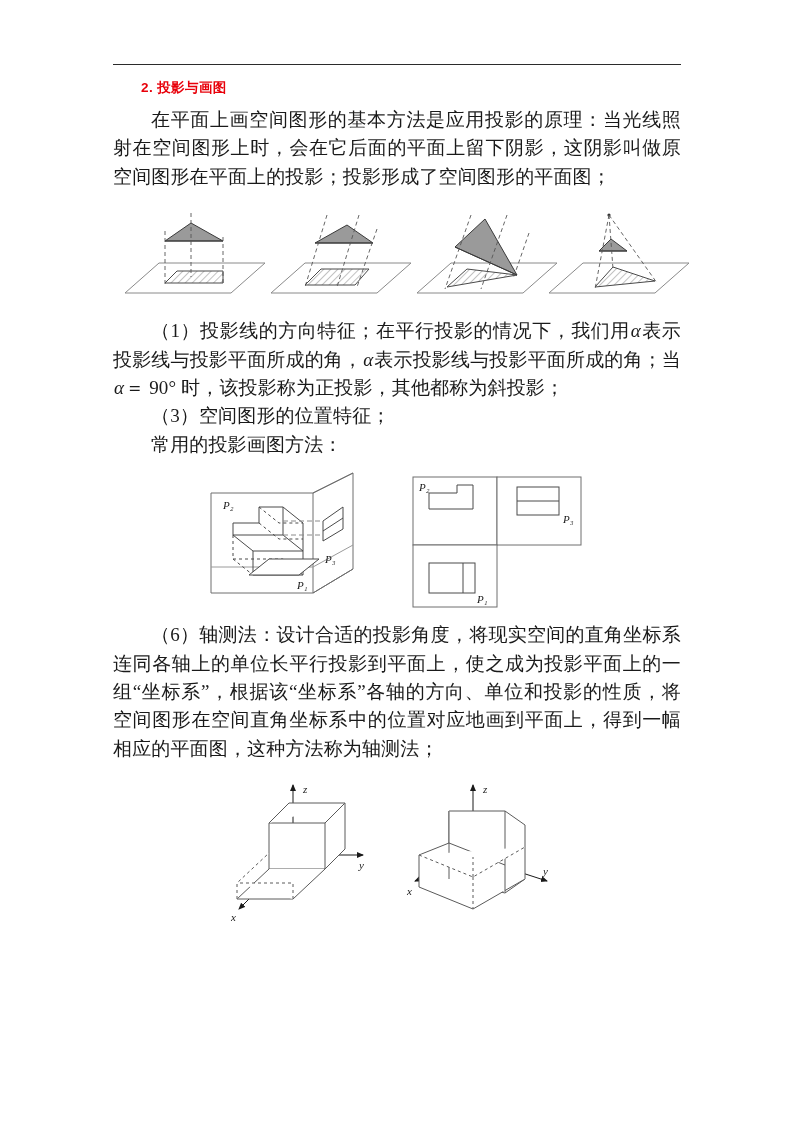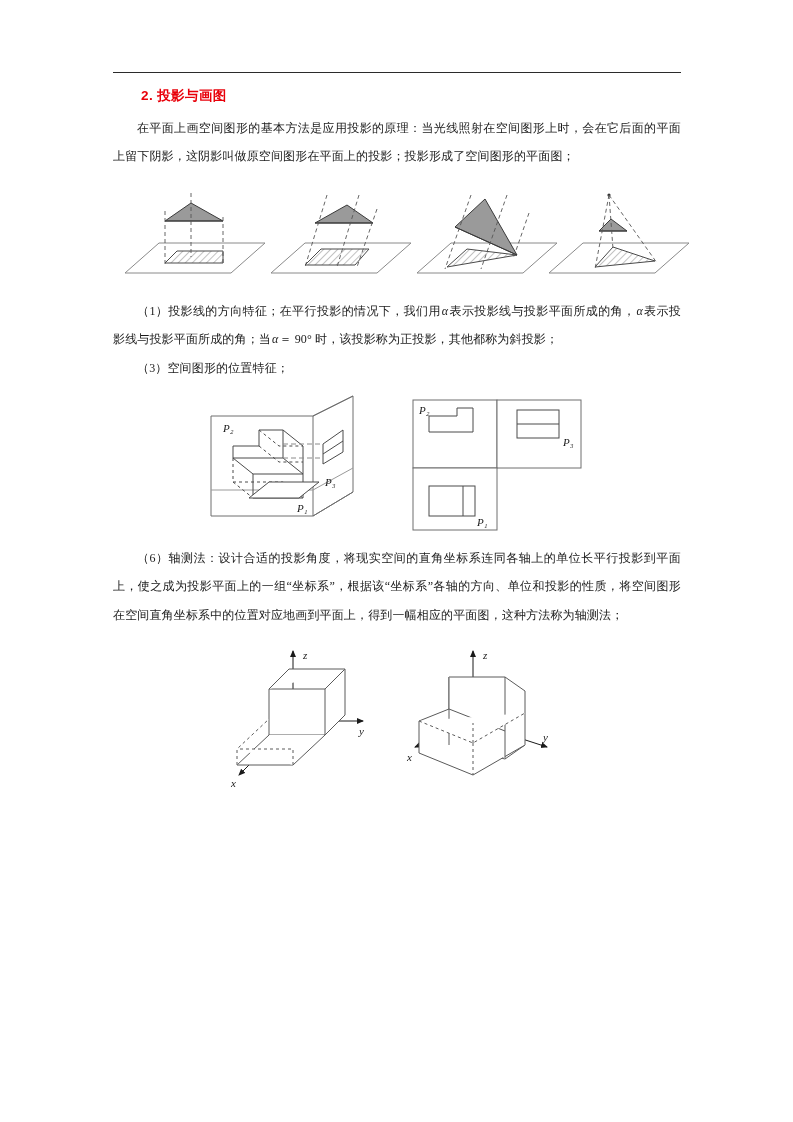--- a/index.html
+++ b/index.html
@@ -17,40 +17,40 @@
   }
   .page {
     position: absolute;
     left: 0; top: 0;
     width: 793px;
     height: 1122px;
   }
   .content {
     position: absolute;
     left: 113px;
-    top: 72px;
+    top: 64px;
     width: 568px;
   }
   .rule {
     width: 100%;
     height: 0;
     border-top: 1.6px solid #2b2b2b;
     margin: 0 0 14px 0;
   }
   h2.heading {
     font-family: "Liberation Sans", "DejaVu Sans", sans-serif;
     font-size: 13.5px;
     font-weight: bold;
     color: #e8000a;
     margin: 0 0 9px 0;
     padding-left: 28px;
     letter-spacing: 0.4px;
   }
   p.para {
-    font-size: 12px;
+    font-size: 19px;
     line-height: 28.4px;
     margin: 0;
     text-align: justify;
     text-justify: inter-ideograph;
     text-indent: 2em;
     letter-spacing: 0.15px;
   }
   .mathi {
     font-family: "Liberation Serif", "DejaVu Serif", serif;
     font-style: italic;
@@ -125,20 +125,21 @@
           <line x1="66" y1="8" x2="70" y2="62" stroke="#555" stroke-width="0.9" stroke-dasharray="4,3"></line>
           <line x1="66" y1="8" x2="114" y2="76" stroke="#555" stroke-width="0.9" stroke-dasharray="4,3"></line>
         </g>
       </svg>
     </div>
 
 
     <p class="para"><span>（1）投影线的方向特征；在平行投影的情况下，我们用</span><span class="mathi">α</span><span>表示投影线与投影平面所成的角，</span><span class="mathi">α</span><span>表示投影线与投影平面所成的角；当</span><span class="mathi">α</span><span>＝ 90° 时，该投影称为正投影，其他都称为斜投影；</span></p>
 
     <p class="para">（3）空间图形的位置特征；</p>
+    <p class="para">常用的投影画图方法：</p>
 
     <div class="fig-multiview center">
       <svg width="400" height="140" viewBox="0 0 400 140">
 
         <g stroke="#6e6e6e" fill="none" stroke-width="1">
           <path d="M14 22 L116 22 L156 2 L156 98 L116 122 L14 122 Z" fill="#ffffff"></path>
           <path d="M116 22 L116 122" stroke="#6e6e6e"></path>
           <path d="M116 22 L156 2" stroke="#6e6e6e"></path>
           <path d="M116 122 L156 98" stroke="#6e6e6e"></path>
           <path d="M14 96 L116 96 L156 74" stroke="#9a9a9a"></path>

